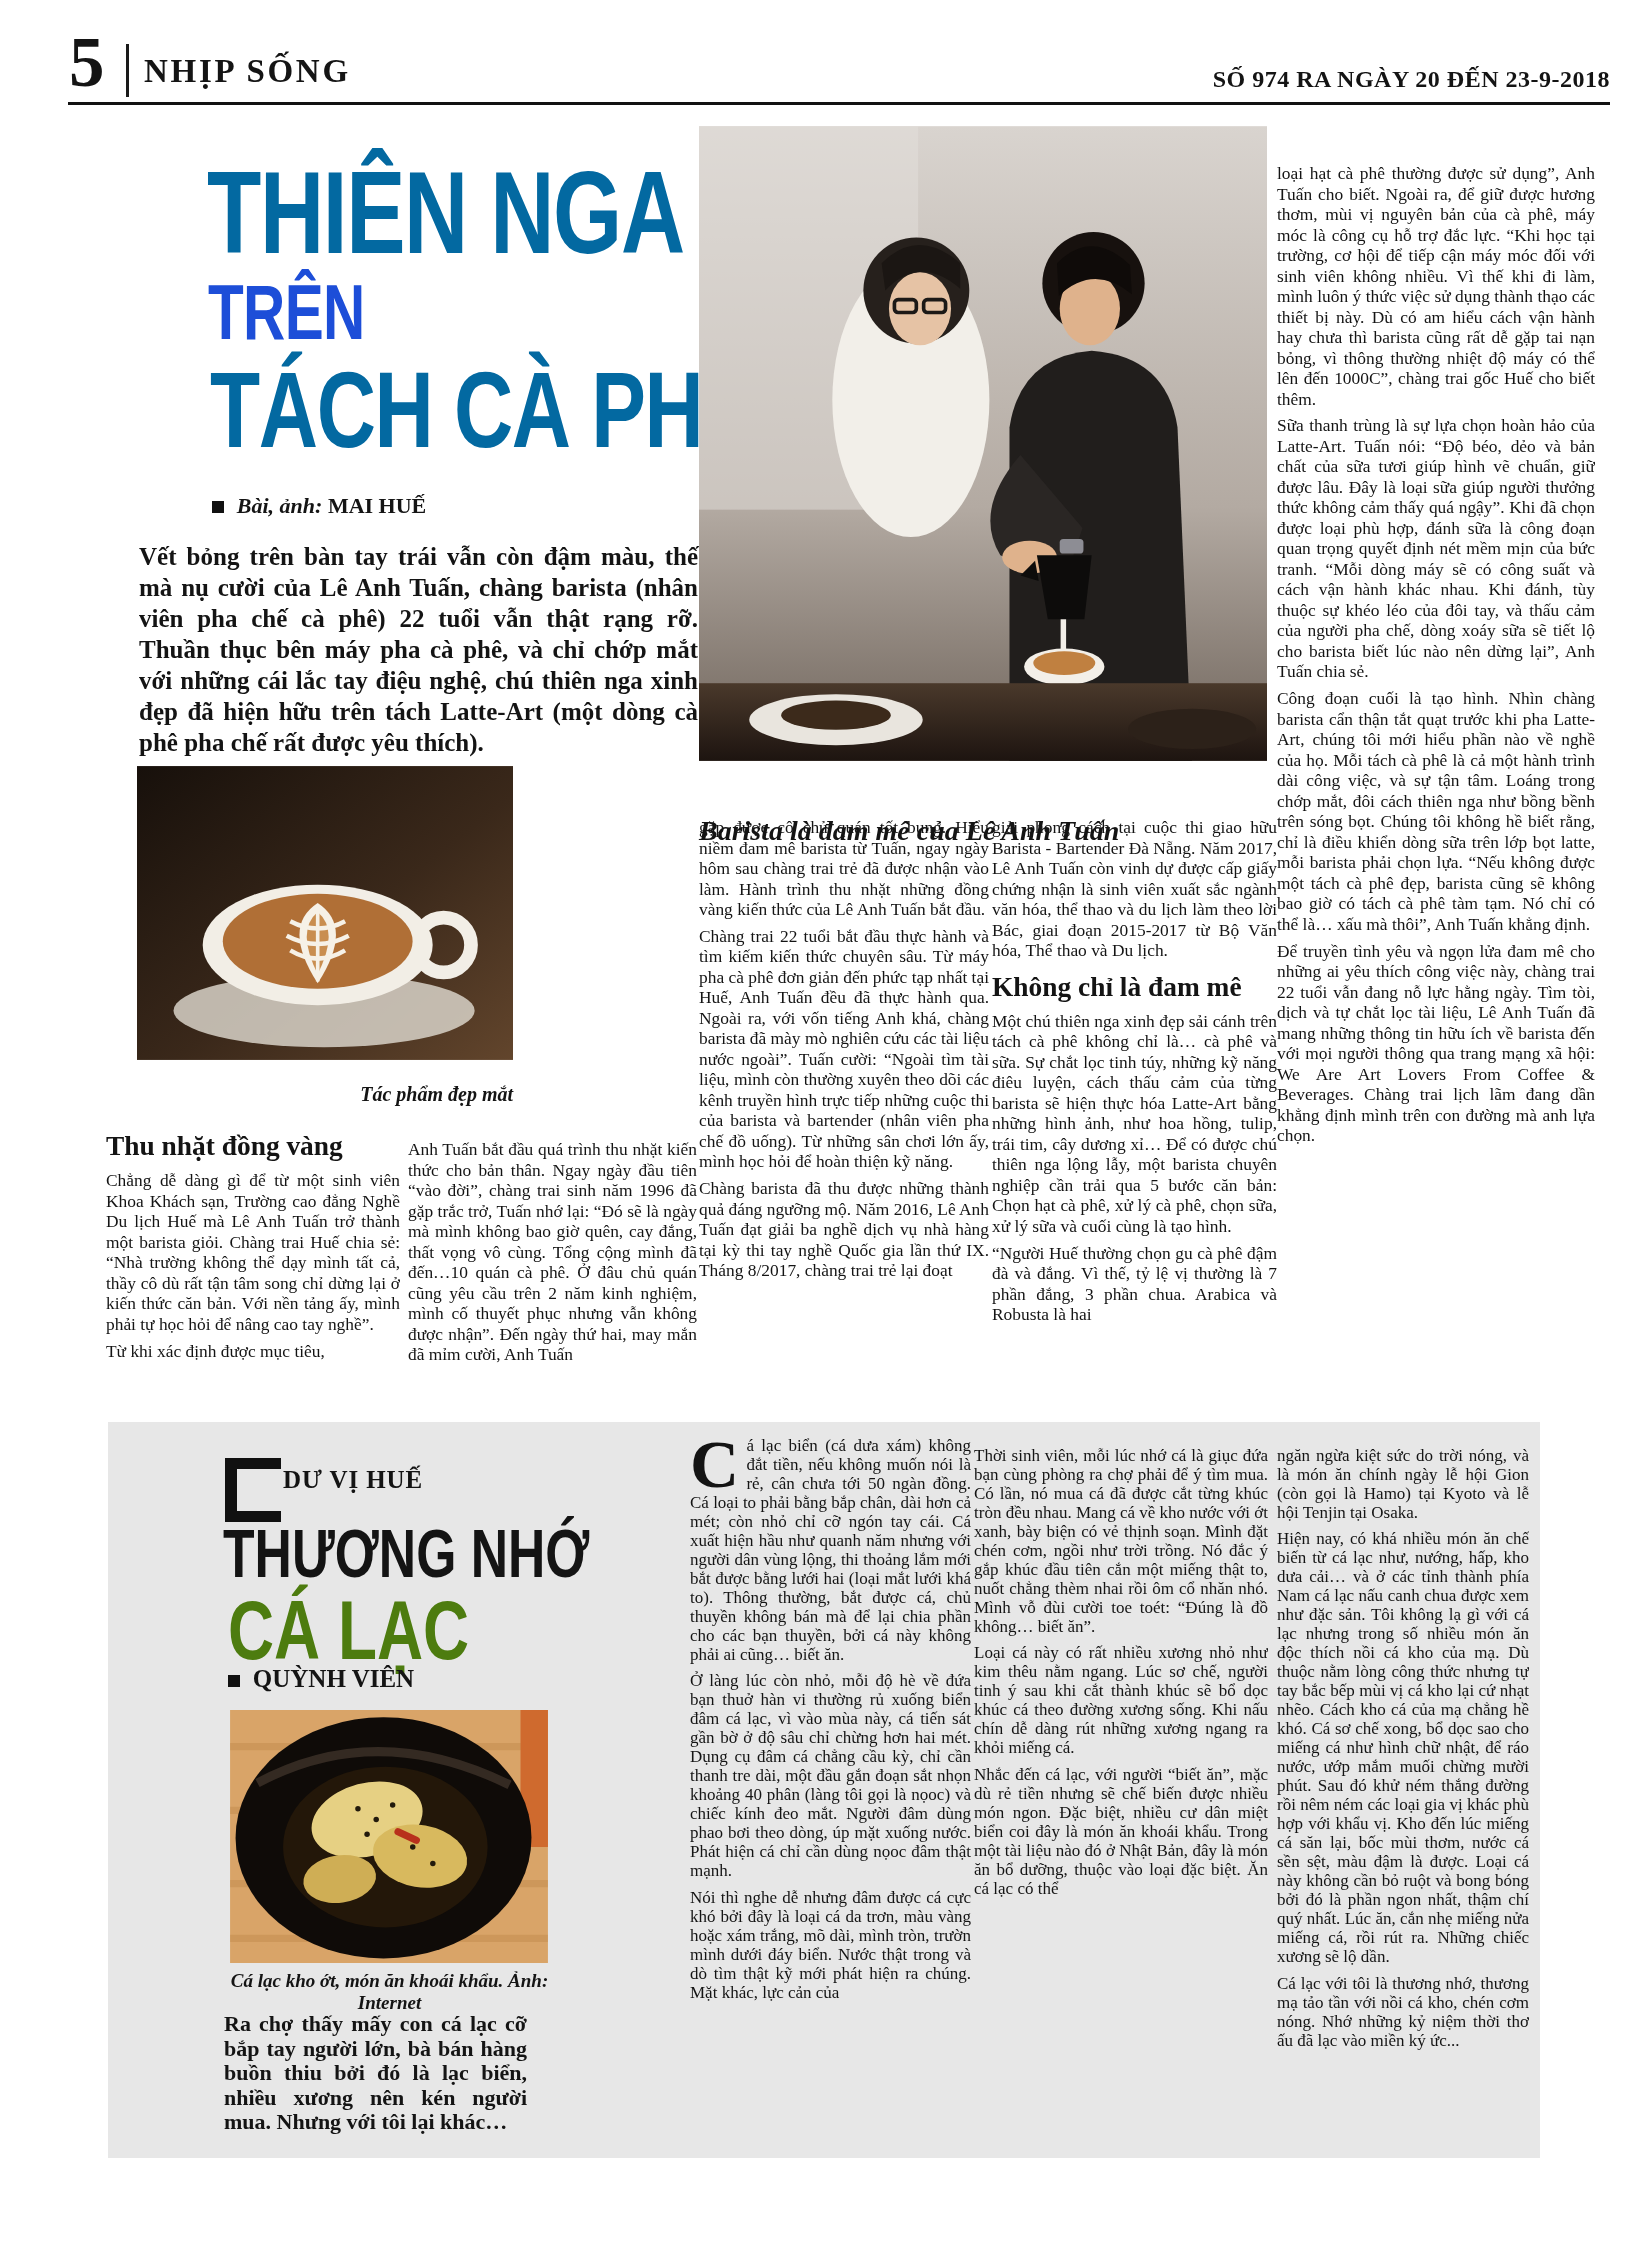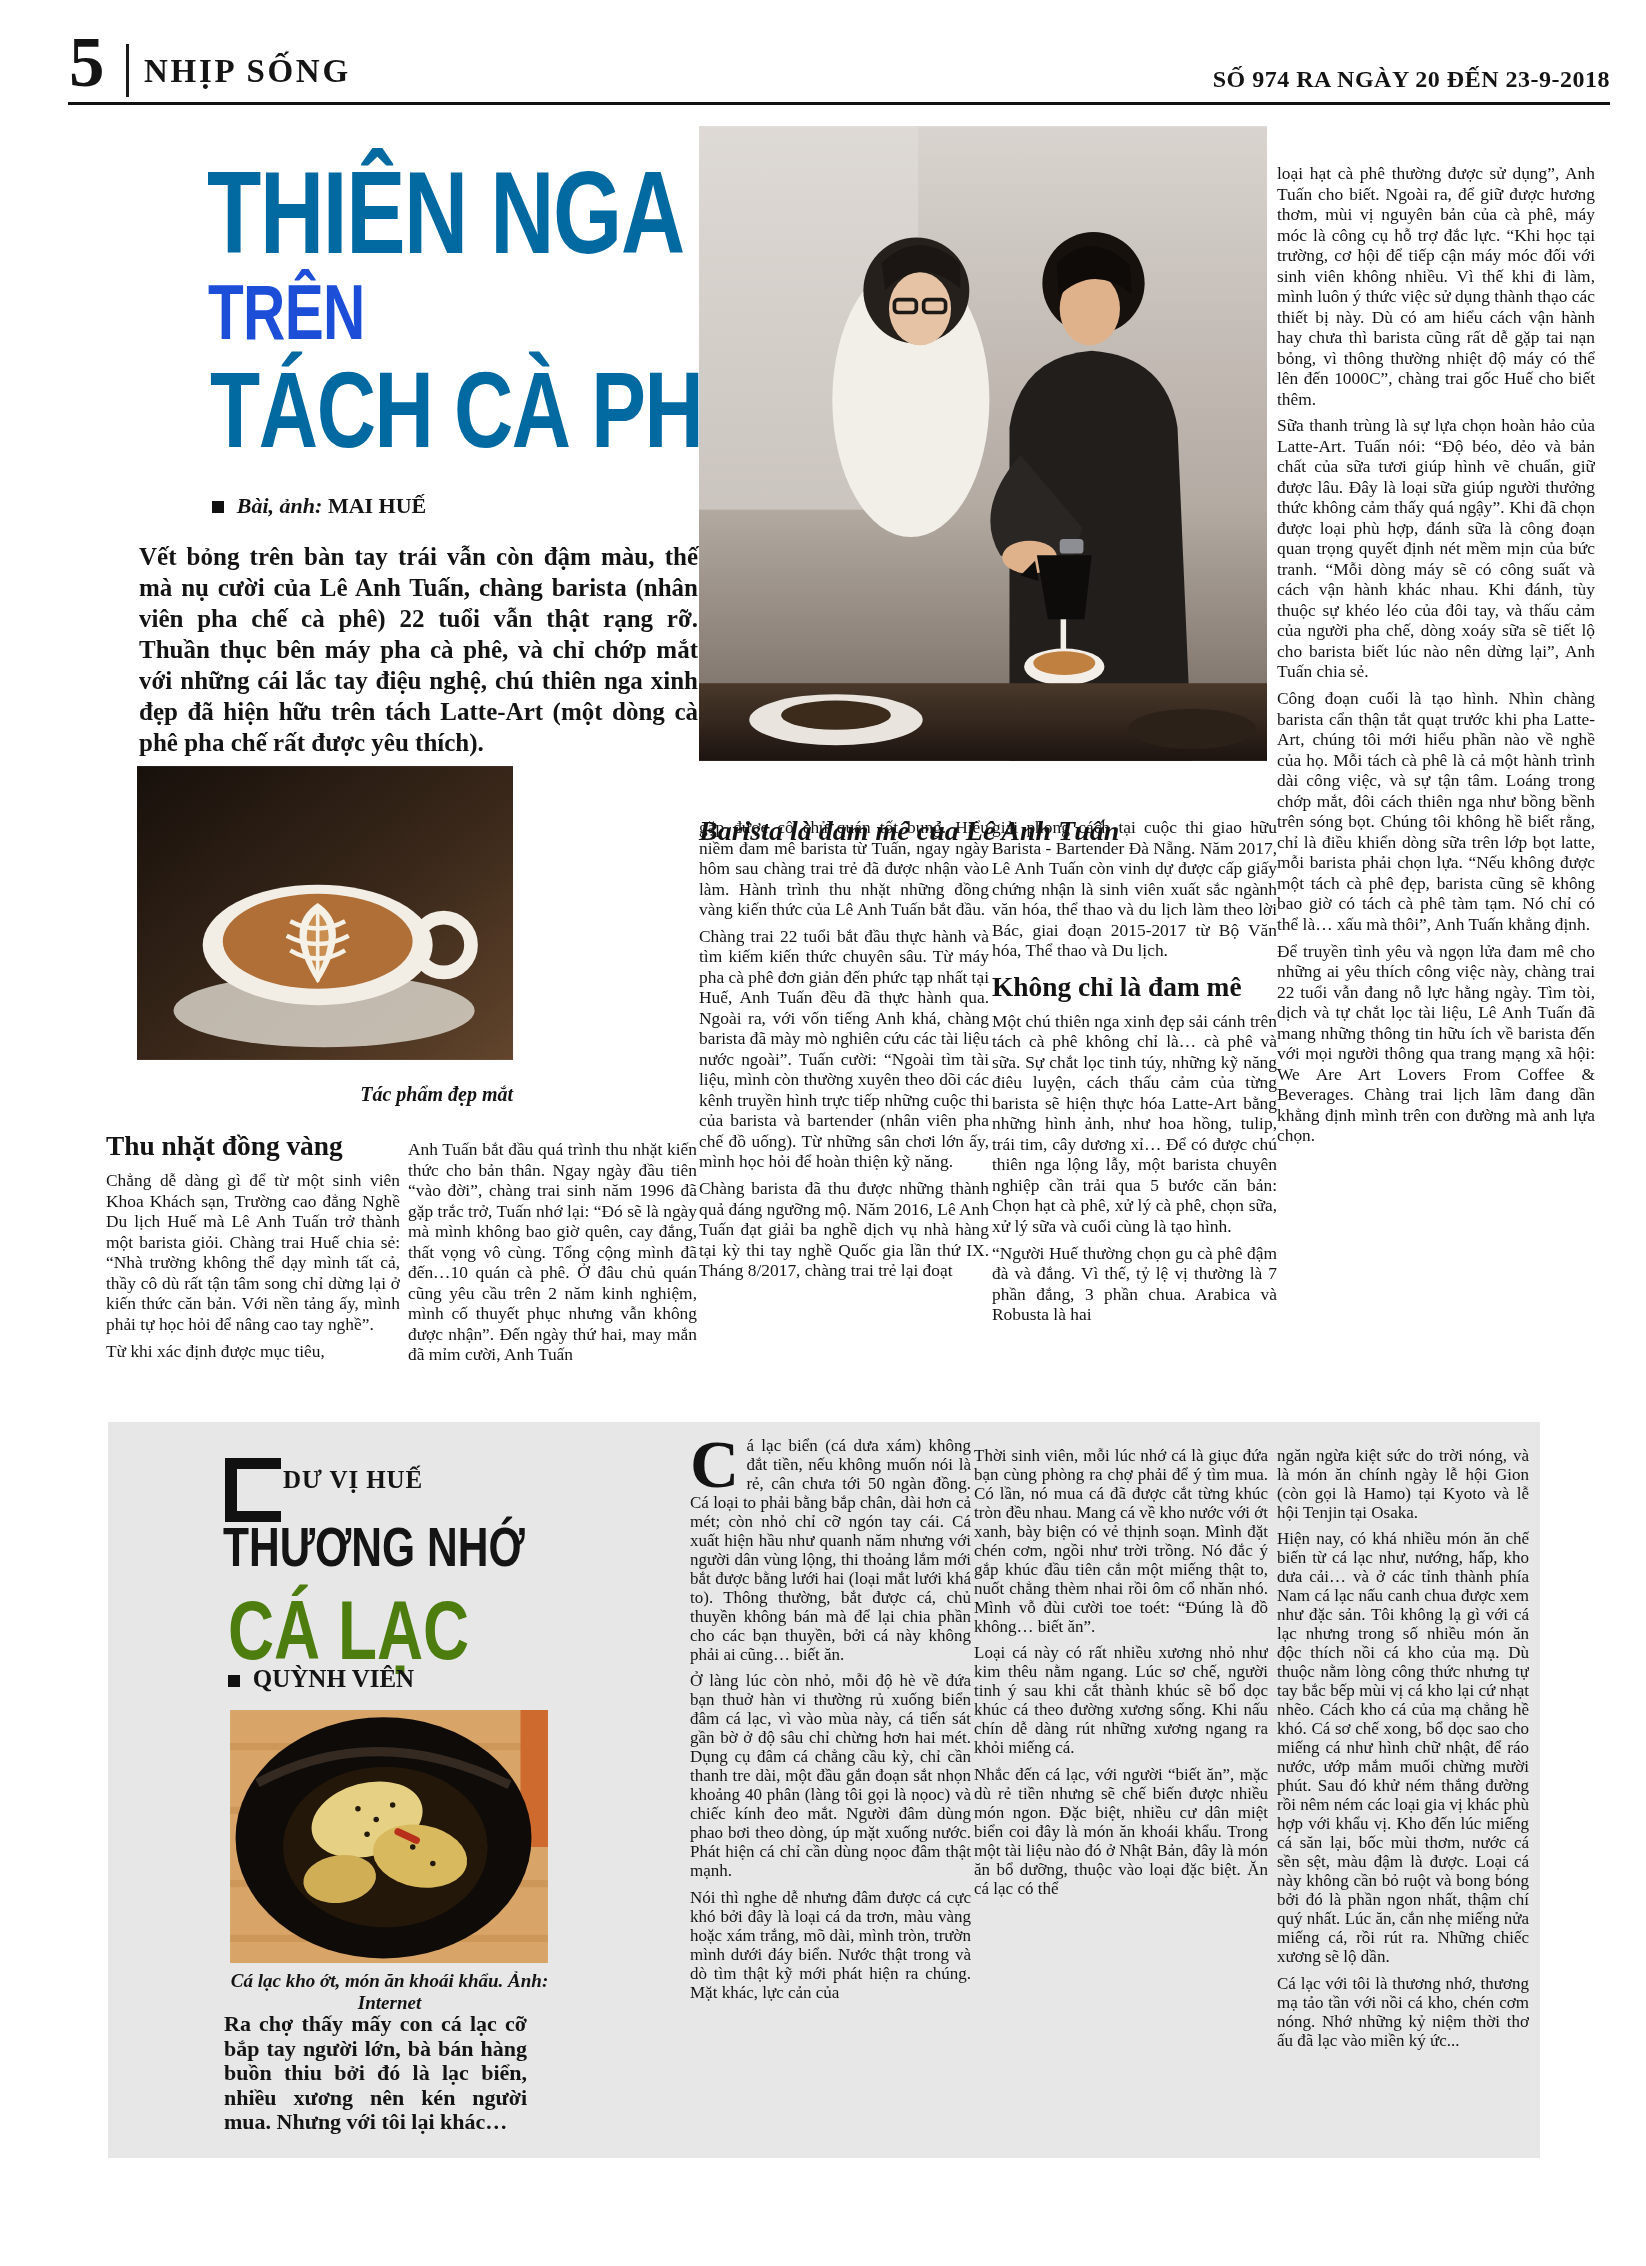--- a/index.html
+++ b/index.html
@@ -37,21 +37,21 @@
   .col1{left:106px;top:1131px;width:294px;height:285px;}
   .col2{left:408px;top:1139px;width:289px;height:278px;}
   .col3{left:699px;top:817px;width:290px;height:599px;}
   .col4{left:992px;top:817px;width:285px;height:599px;}
   .col5{left:1277px;top:163px;width:318px;height:1254px;}
   
   .panel{left:108px;top:1422px;width:1432px;height:736px;background:#e7e7e7;}
   .kicker-icon{left:225px;top:1458px;width:44px;height:42px;
                border-left:12px solid #111;border-top:11px solid #111;border-bottom:11px solid #111;}
   .kicker{left:283px;top:1466px;font-size:25px;font-weight:bold;letter-spacing:0.9px;}
-  .title2-1{left:223px;top:1519px;font-size:56px;font-weight:bold;line-height:1;color:#141414;}
+  .title2-1{left:223px;top:1519px;font-size:68px;font-weight:bold;line-height:1;color:#141414;}
   .title2-2{left:228px;top:1588px;font-size:84px;font-weight:bold;line-height:1;color:#4d7c0f;}
   .author2{left:228px;top:1665px;font-size:25px;font-weight:bold;}
   .cap-fish{left:206px;top:1970px;width:367px;font-size:19px;text-align:center;}
   .intro2{left:224px;top:2012px;width:303px;font-size:22px;line-height:24.5px;font-weight:bold;text-align:justify;}
   .bbody{font-size:17px;line-height:19px;text-align:justify;overflow:hidden;}
   .bbody p{margin:0 0 7.3px 0;}
   .bcol1{left:690px;top:1436px;width:281px;height:696px;}
   .bcol2{left:974px;top:1446px;width:294px;height:687px;}
   .bcol3{left:1277px;top:1446px;width:252px;height:687px;}
   .dropcap{float:left;font-size:68px;line-height:53px;font-weight:bold;margin:1.8px 7.3px 0 0;}

